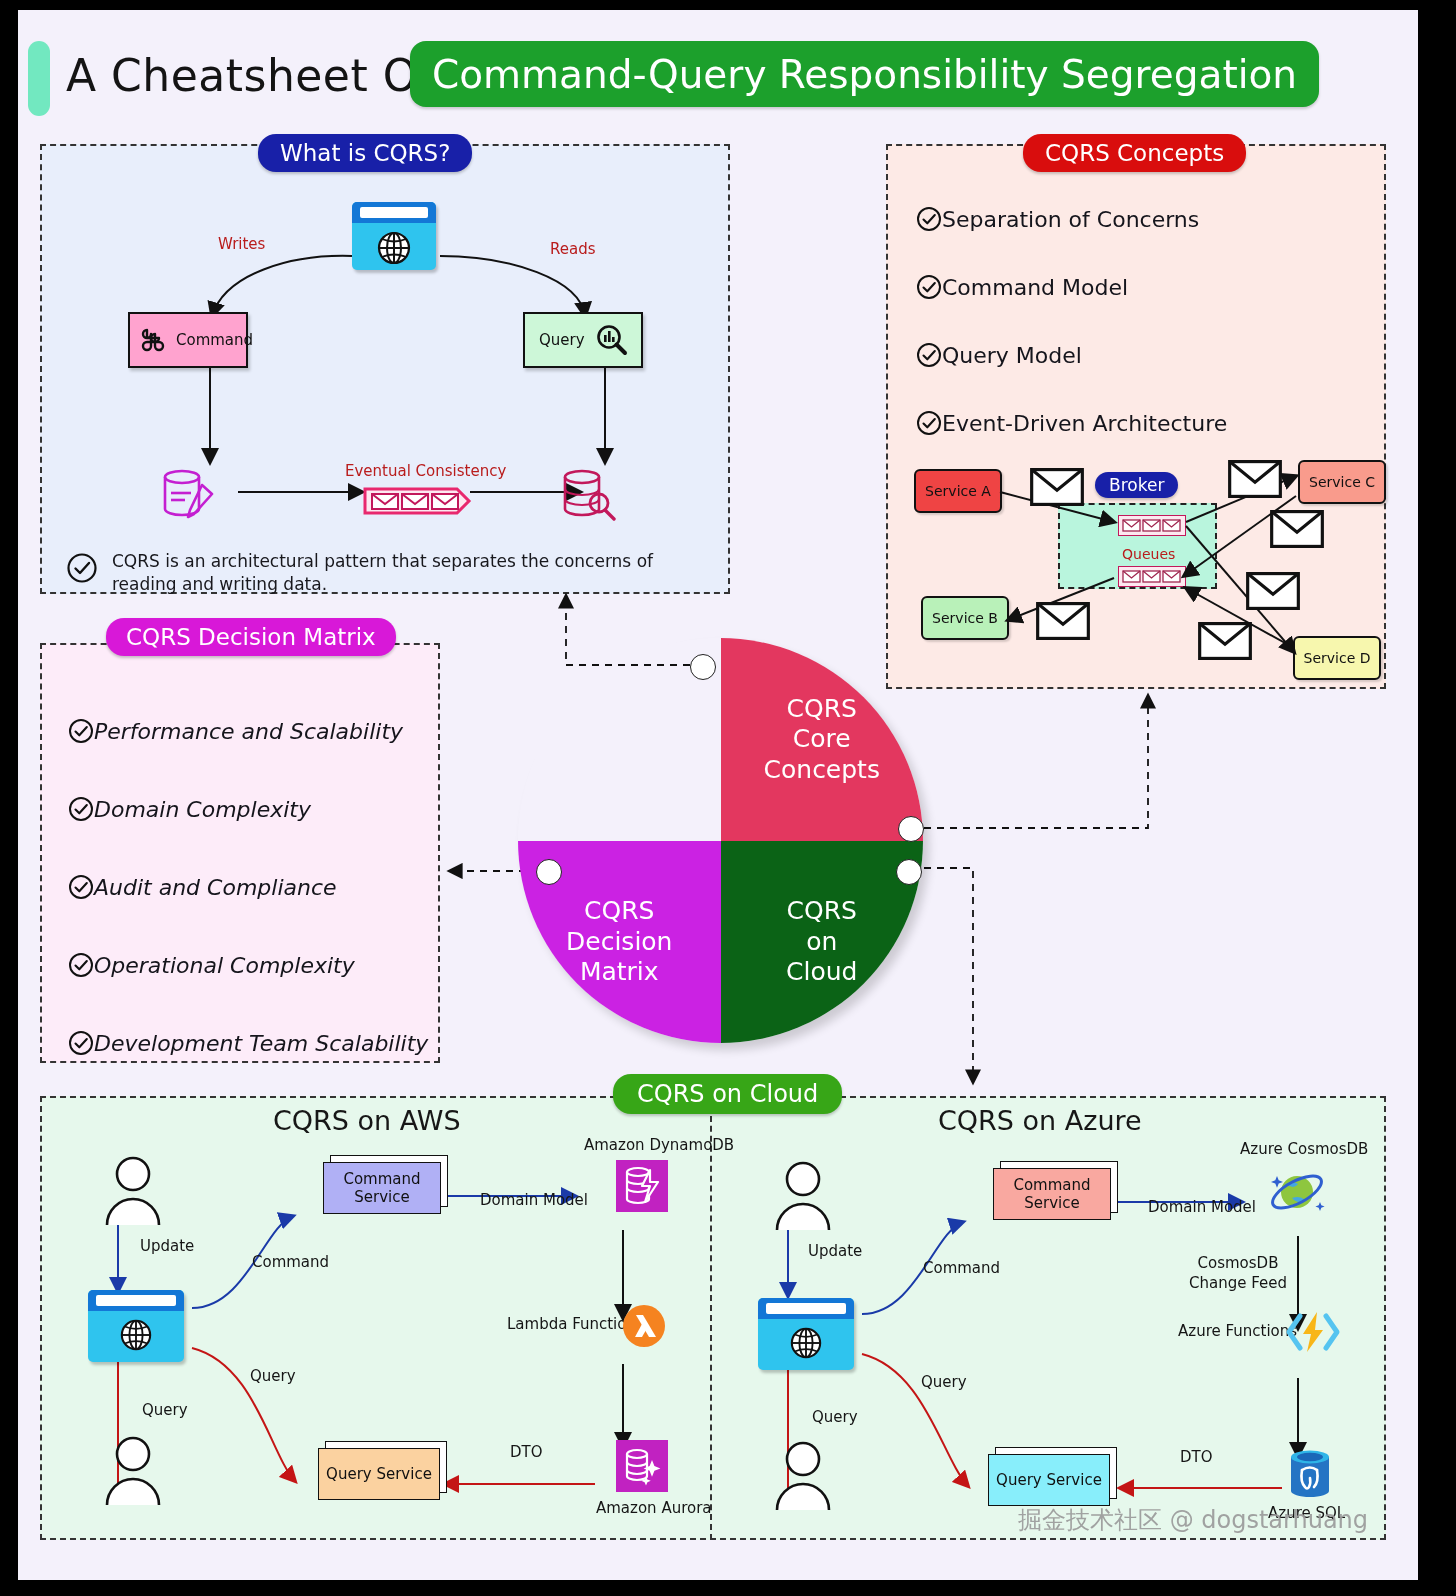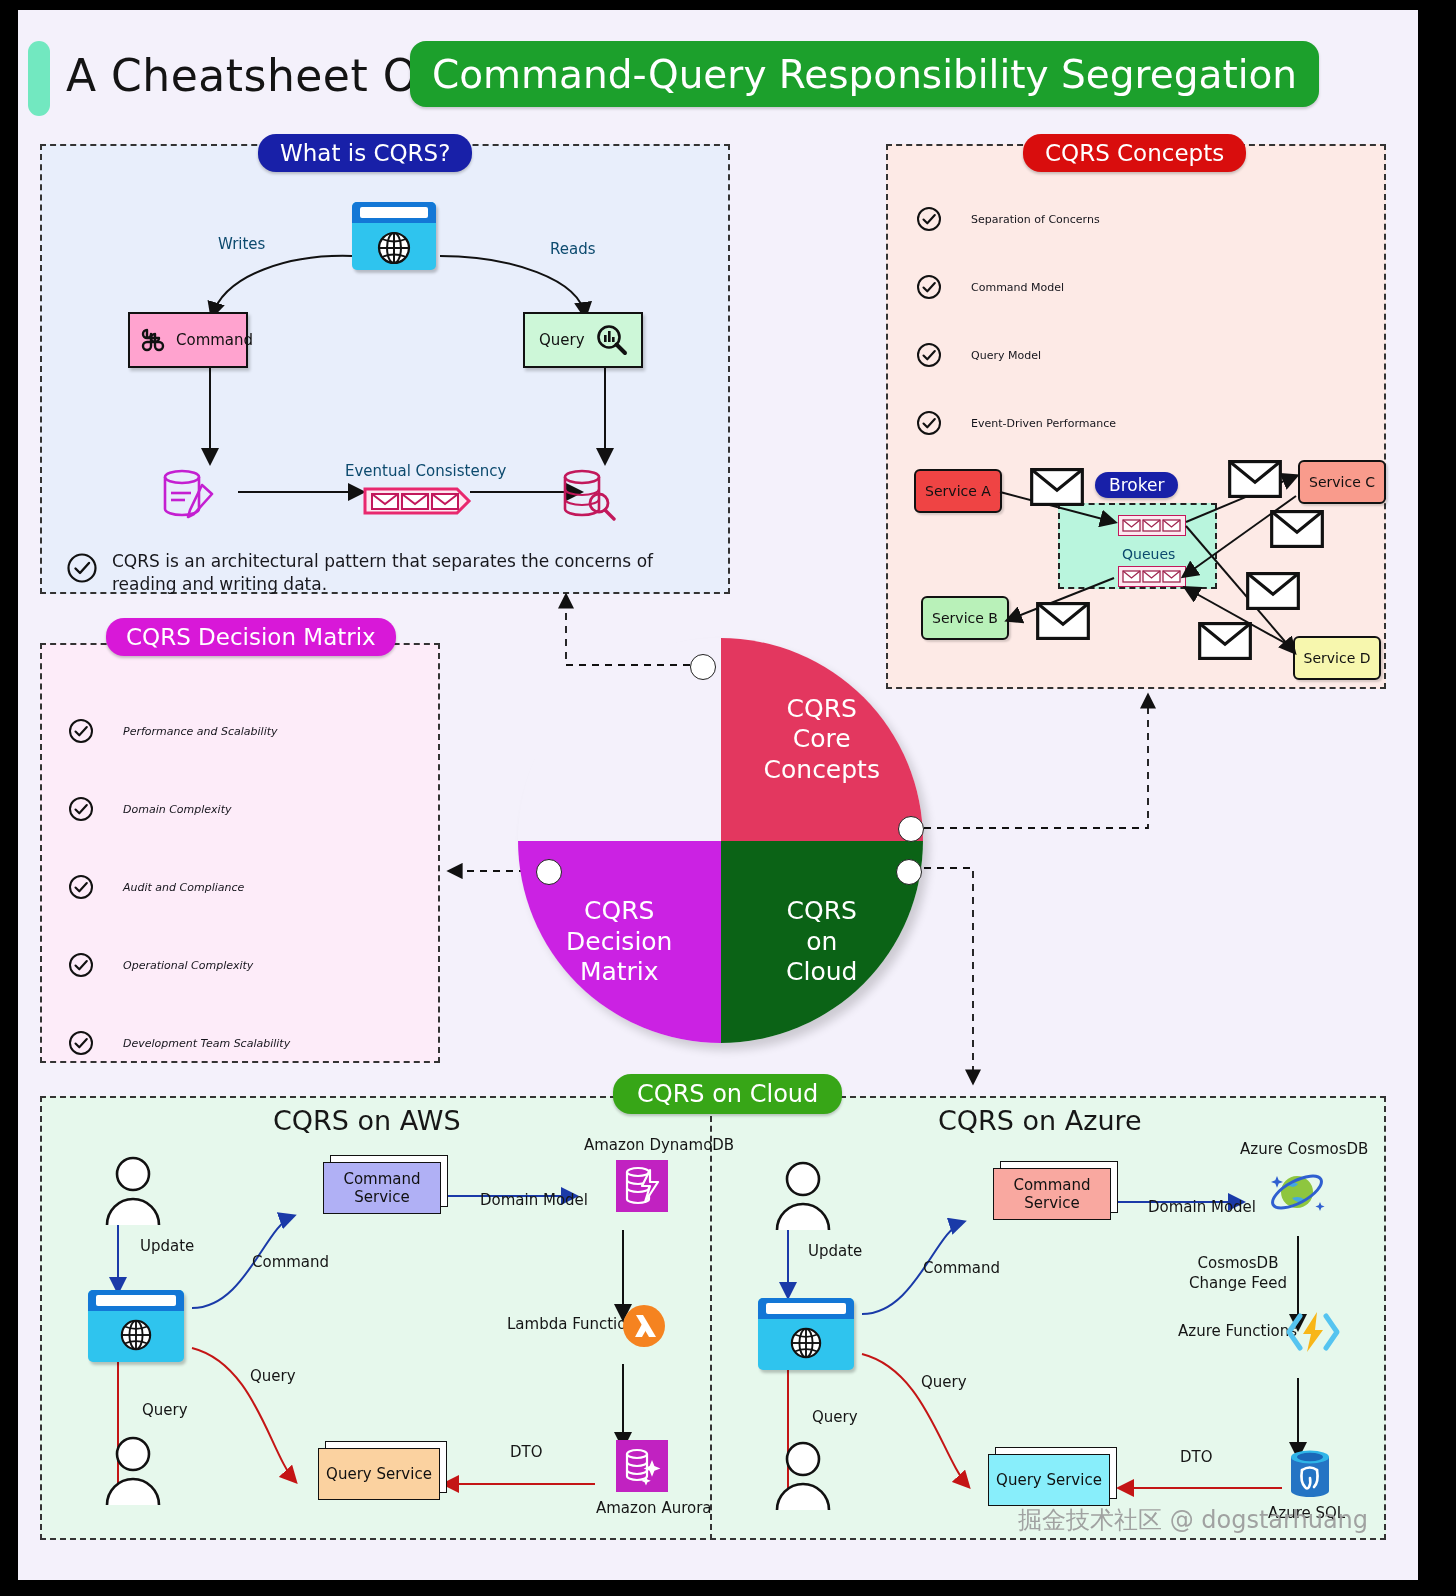--- a/index.html
+++ b/index.html
@@ -30,28 +30,28 @@
     box-shadow:2px 3px 3px rgba(0,0,0,.22);}
   .browser .bar{position:absolute;left:0;top:0;width:100%;height:21px;background:#1377d6;border-radius:5px 5px 0 0;}
   .browser .addr{position:absolute;left:8px;top:5px;width:68px;height:11px;background:#fff;border-radius:2px;}
   .browser .globe{position:absolute;left:50%;top:28px;transform:translateX(-50%);}
 
   .boxnode{position:absolute;border:2px solid #111;box-sizing:border-box;display:flex;align-items:center;
     box-shadow:2px 3px 3px rgba(0,0,0,.20);font-size:15px;color:#111;}
   #cmdbox{left:110px;top:302px;width:120px;height:56px;background:#ffa3cf;padding-left:6px;gap:6px;}
   #qbox{left:505px;top:302px;width:120px;height:56px;background:#cdf7d8;padding-left:14px;gap:10px;}
 
-  .lbl{position:absolute;font-size:15px;color:#0c4a6e;white-space:nowrap;}
+  .lbl{position:absolute;font-size:15px;color:#b91c1c;white-space:nowrap;}
 
   
   #panelB{left:868px;top:134px;width:500px;height:545px;background:#fdeae6;}
   #pillB{left:1005px;top:124px;height:38px;padding:0 22px;background:#d90d0d;font-size:23px;}
 
   .chk{position:relative;width:26px;height:26px;flex:0 0 26px;}
-  .chkrow{display:flex;align-items:center;gap:29px;font-size:11px;color:#15151c;}
+  .chkrow{display:flex;align-items:center;gap:0;font-size:22px;color:#15151c;}
 
   .svcbox{position:absolute;border:2px solid #111;border-radius:6px;display:flex;align-items:center;
     justify-content:center;font-size:14px;color:#111;box-shadow:2px 2px 2px rgba(0,0,0,.15);}
   #brokerbox{position:absolute;left:1040px;top:493px;width:155px;height:82px;background:#b9f5dd;border:2px dashed #222;}
   #pillBroker{left:1077px;top:462px;height:26px;padding:0 14px;background:#1820a8;font-size:17px;border-radius:13px;}
 
   .qstrip{position:absolute;width:66px;height:19px;background:#fde8f0;border:1.6px solid #c2185b;
     display:flex;align-items:center;justify-content:center;gap:1px;}
   .envlp{display:inline-block;width:54px;height:38px;}
 
@@ -227,21 +227,21 @@
             <circle cx="13" cy="13" r="11" fill="none" stroke="#111" stroke-width="2"></circle>
             <path d="M7.5 13.5 L11.3 17.3 L18.8 9" fill="none" stroke="#111" stroke-width="2.1" stroke-linecap="round" stroke-linejoin="round"></path>
           </svg>
       <span>Query Model</span>
     </div>
     <div class="chkrow">
       <svg class="chk" viewBox="0 0 26 26">
             <circle cx="13" cy="13" r="11" fill="none" stroke="#111" stroke-width="2"></circle>
             <path d="M7.5 13.5 L11.3 17.3 L18.8 9" fill="none" stroke="#111" stroke-width="2.1" stroke-linecap="round" stroke-linejoin="round"></path>
           </svg>
-      <span>Event-Driven Performance</span>
+      <span>Event-Driven Architecture</span>
     </div>
   </div>
 
   <div id="brokerbox"></div>
   <div class="pill nosel" id="pillBroker">
     <span>Broker</span>
   </div>
   <div class="qstrip" style="left:1100px;top:505px;">
     <svg width="62" height="15" viewBox="0 0 62 15">
           <g stroke="#a0264f" stroke-width="1.3" fill="#fff">

